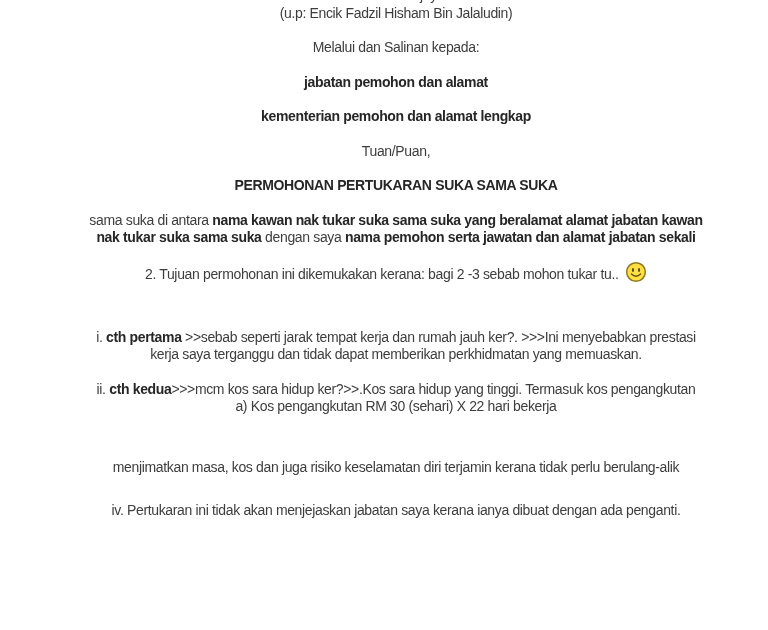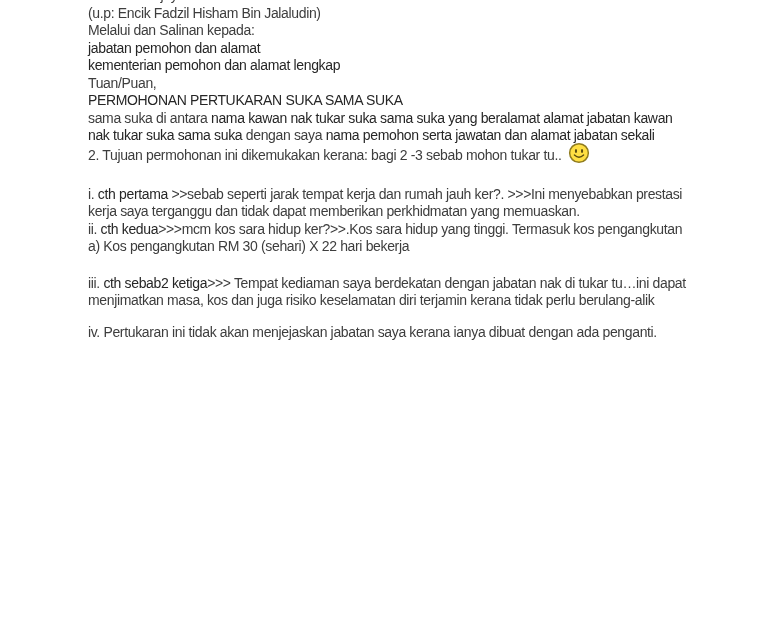--- a/index.html
+++ b/index.html
@@ -14,28 +14,29 @@
     width: 768px;
     height: 630px;
     padding: 0 64px 0 88px;
     overflow: hidden;
     font-family: "Liberation Sans", "DejaVu Sans", sans-serif;
     font-size: 14px;
     line-height: 17.5px;
     letter-spacing: -0.35px;
     color: var(--text-color, #3d3d3d);
     background: var(--page-bg, #ffffff);
+    text-align: center;
   }
   .para { margin: 0; }
-  .para.gap-single { }
-  .para.gap-double { margin-top: 19px; }
-  .para.gap-tight  { margin-top: 14px; }
+  .para.gap-single { margin-top: 17px; }
+  .para.gap-double { margin-top: 43px; }
+  .para.gap-tight  { margin-top: 26px; }
   .para.clip-top   { margin-top: -13px; }
   .line { display: block; white-space: nowrap; }
-  .run.bold { font-weight: normal; color: var(--bold-color, #262626); }
+  .run.bold { font-weight: bold; color: var(--bold-color, #262626); }
   .smiley {
     display: inline-block;
     vertical-align: middle;
     margin-left: 3px;
     position: relative;
     top: -3px;
     line-height: 0;
   }
 </style>
 </head>
@@ -76,20 +77,19 @@
       </p>
       <p class="para gap-double">
         <span class="line"><span class="run">i. </span><span class="run bold">cth pertama</span><span class="run"> &gt;&gt;sebab seperti jarak tempat kerja dan rumah jauh ker?. &gt;&gt;&gt;Ini menyebabkan prestasi</span></span>
         <span class="line"><span class="run">kerja saya terganggu dan tidak dapat memberikan perkhidmatan yang memuaskan.</span></span>
       </p>
       <p class="para gap-single">
         <span class="line"><span class="run">ii. </span><span class="run bold">cth kedua</span><span class="run">&gt;&gt;&gt;mcm kos sara hidup ker?&gt;&gt;.Kos sara hidup yang tinggi. Termasuk kos pengangkutan</span></span>
         <span class="line"><span class="run">a) Kos pengangkutan RM 30 (sehari) X 22 hari bekerja</span></span>
       </p>
       <p class="para gap-double">
-        <span class="line"><span class="run">iii. </span><span class="run bold">cth sebab2 ketiga</span><span class="run">&gt;&gt;&gt; Tempat kediaman saya berdekatan dengan jabatan nak di tukar tu…ini dapat</span></span>
         <span class="line"><span class="run">menjimatkan masa, kos dan juga risiko keselamatan diri terjamin kerana tidak perlu berulang-alik</span></span>
       </p>
       <p class="para gap-tight">
         <span class="line"><span class="run">iv. Pertukaran ini tidak akan menjejaskan jabatan saya kerana ianya dibuat dengan ada penganti.</span></span>
       </p>
     </div>
 </div>
 
 </body></html>

